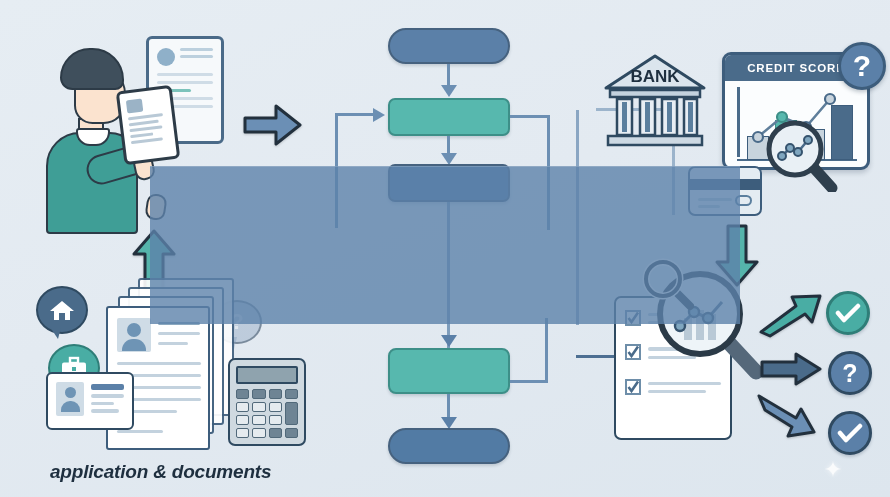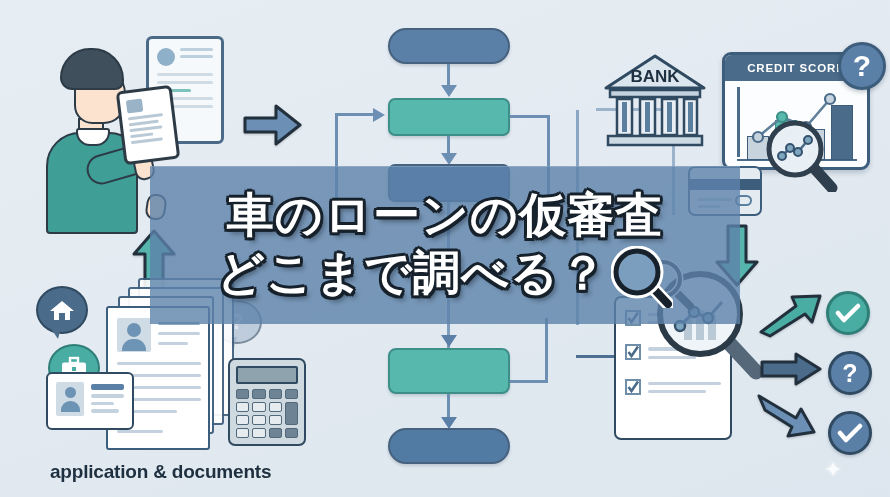--- a/index.html
+++ b/index.html
@@ -220,21 +220,21 @@
   
   #title-mag { position:relative; width:62px; height:62px; margin-left:2px; top:4px;}
 
   
   .caption {
     position:absolute; bottom:14px;
     color:#1e2f3f; font-weight:bold; font-size:19px;
     font-family:"Liberation Sans","DejaVu Sans",sans-serif;
     letter-spacing:-.2px;
   }
-  #cap-left { left:50px; }
+  #cap-left { left:50px;font-style:italic; }
   #cap-right { right:48px; display:flex; align-items:center; gap:4px;}
   #sparkle { font-size:22px; color:#ffffff; opacity:.85; text-shadow:0 0 4px rgba(255,255,255,.9); }
 </style>
 </head>
 <body>
 
 <div id="stage">
 
   <div class="abs" id="screen-back">
     <div class="sb-head">
@@ -536,31 +536,19 @@
       </svg>
   </div>
   <div class="res-circle slate" style="left:828px; top:351px; font-size:25px;">?</div>
   <div class="res-circle slate" style="left:828px; top:411px;">
     <svg width="26" height="20" viewBox="0 0 26 20">
         <polyline points="3,10 9,17 23,3" fill="none" stroke="#fff" stroke-width="4.5" stroke-linecap="round" stroke-linejoin="round"></polyline>
       </svg>
   </div>
 
   <div class="abs" id="banner"></div>
-  <div id="title-wrap">
-    <div class="tline">車のローンの仮審査</div>
-    <div class="tline tline-2">
-      <span>どこまで調べる？</span>
-      <svg id="title-mag" viewBox="0 0 62 62">
-        <line x1="41" y1="41" x2="57" y2="58" stroke="#ffffff" stroke-width="13" stroke-linecap="round"></line>
-        <line x1="41" y1="41" x2="57" y2="58" stroke="#16212b" stroke-width="8" stroke-linecap="round"></line>
-        <circle cx="26" cy="26" r="21" fill="none" stroke="#ffffff" stroke-width="11"></circle>
-        <circle cx="26" cy="26" r="21" fill="#7b9dbe" stroke="#16212b" stroke-width="5"></circle>
-      </svg>
-    </div>
-  </div>
 
   <div class="caption" id="cap-left">application &amp; documents</div>
   <div class="caption" id="cap-right">
     <span id="sparkle">✦</span>
   </div>
 
 </div>
 
 </body></html>

